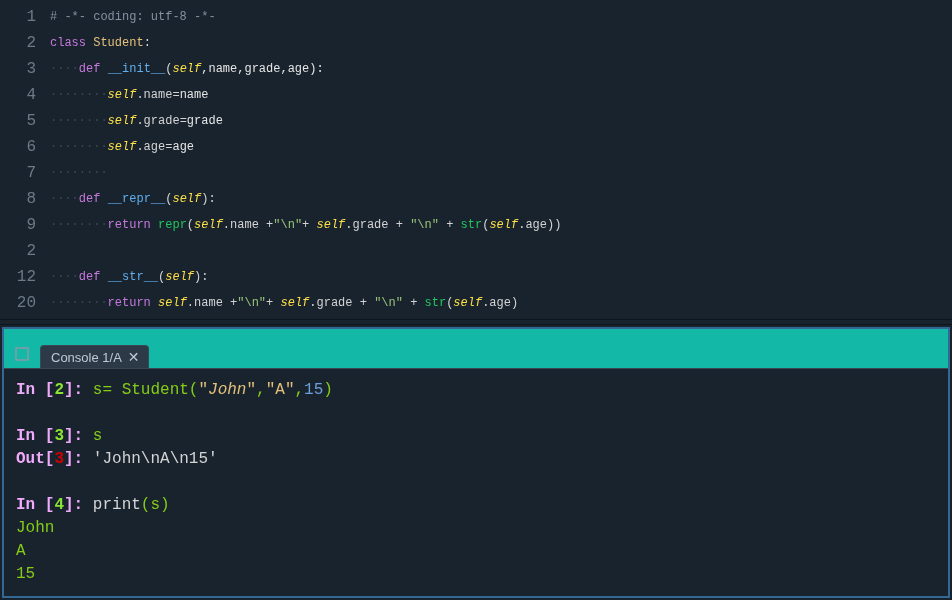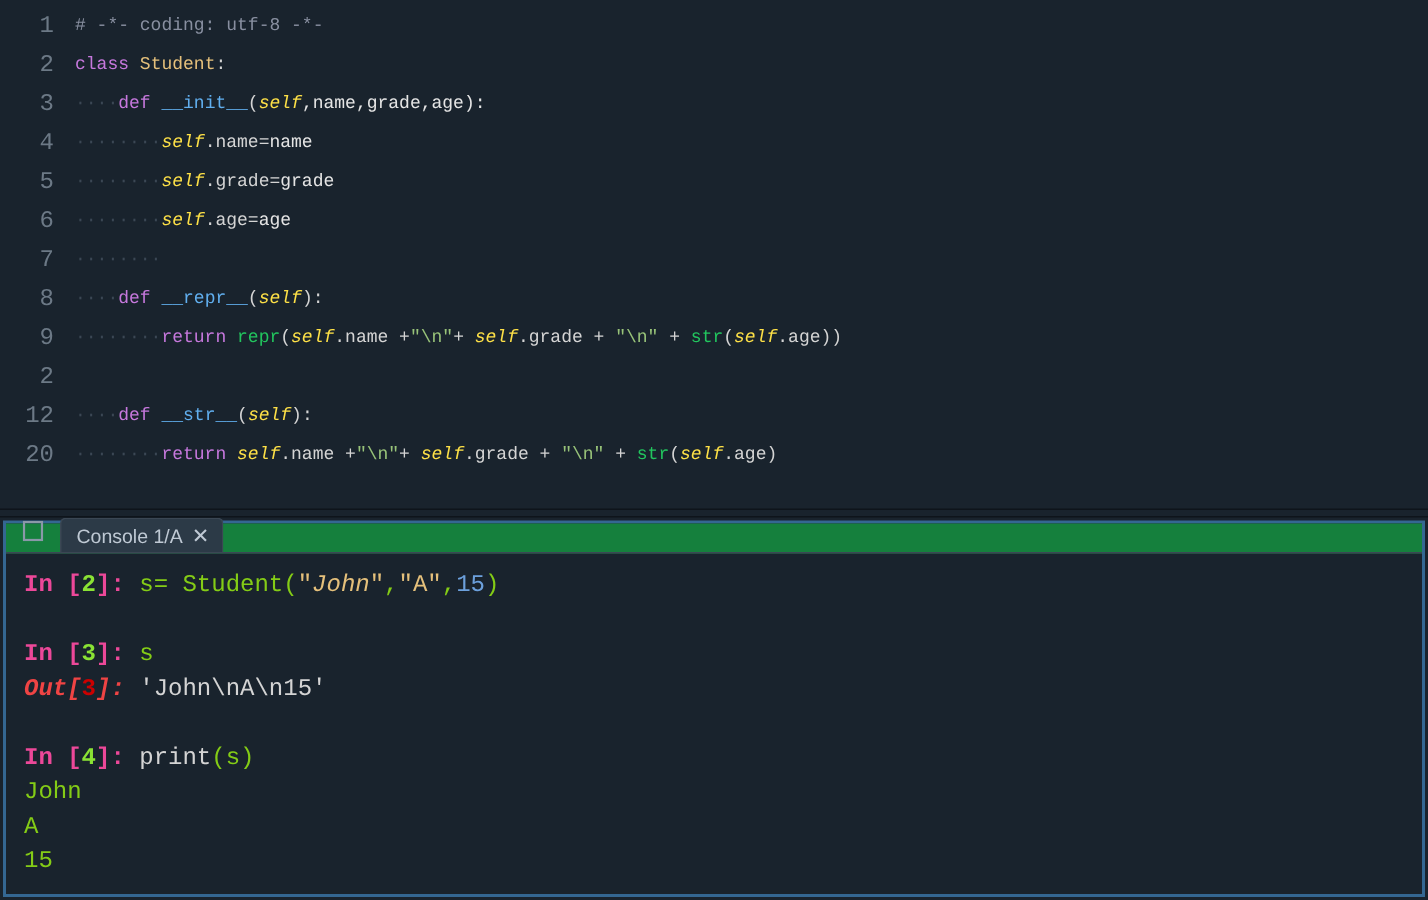--- a/index.html
+++ b/index.html
@@ -59,24 +59,24 @@
   
   .console-pane {
     background: #19232d;
     flex: 1;
     display: flex;
     flex-direction: column;
     border: 2px solid #346792;
     margin: 2px;
   }
   .tab-bar {
-    height: 20px;
+    height: 40px;
     display: flex;
     align-items: flex-end;
-    background: #15803d;
+    background: #14b8a6;
     border-bottom: 1px solid #3b4754;
   }
   .tab-bar-icon {
     width: 24px;
     height: 24px;
     margin: 0 6px 2px 6px;
     display: flex;
     align-items: center;
     justify-content: center;
   }
@@ -99,23 +99,23 @@
     cursor: pointer;
   }
   .console-body {
     padding: 10px 12px;
     font-size: 16px;
     line-height: 23px;
     white-space: pre;
     flex: 1;
     overflow: auto;
   }
-  .in-prompt { color: #ec4899; font-weight: bold; }
+  .in-prompt { color: #f0abfc; font-weight: bold; }
   .in-num { color: #8ae234; font-weight: bold; }
-  .out-prompt { color: #ef4444; font-weight: bold; font-style: italic; }
+  .out-prompt { color: #f0abfc; font-weight: bold; }
   .out-num { color: #cc0000; font-weight: bold; }
   .con-str { color: #e5c07b; }
   .con-strit { color: #e5c07b; font-style: italic; }
   .con-num-lit { color: #6ca0dc; }
   .con-text { color: #84cc16; }
   .con-builtin { color: #d4d4d4; }
   .con-result { color: #d4d4d4; }
 </style>
 </head>
 <body>

